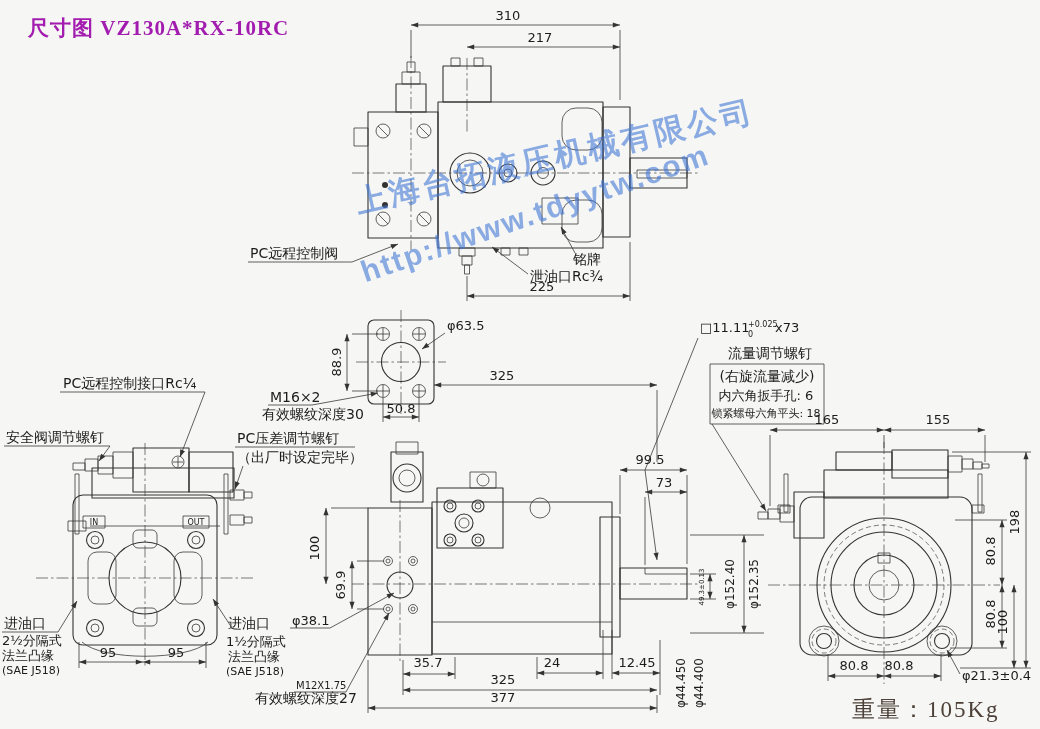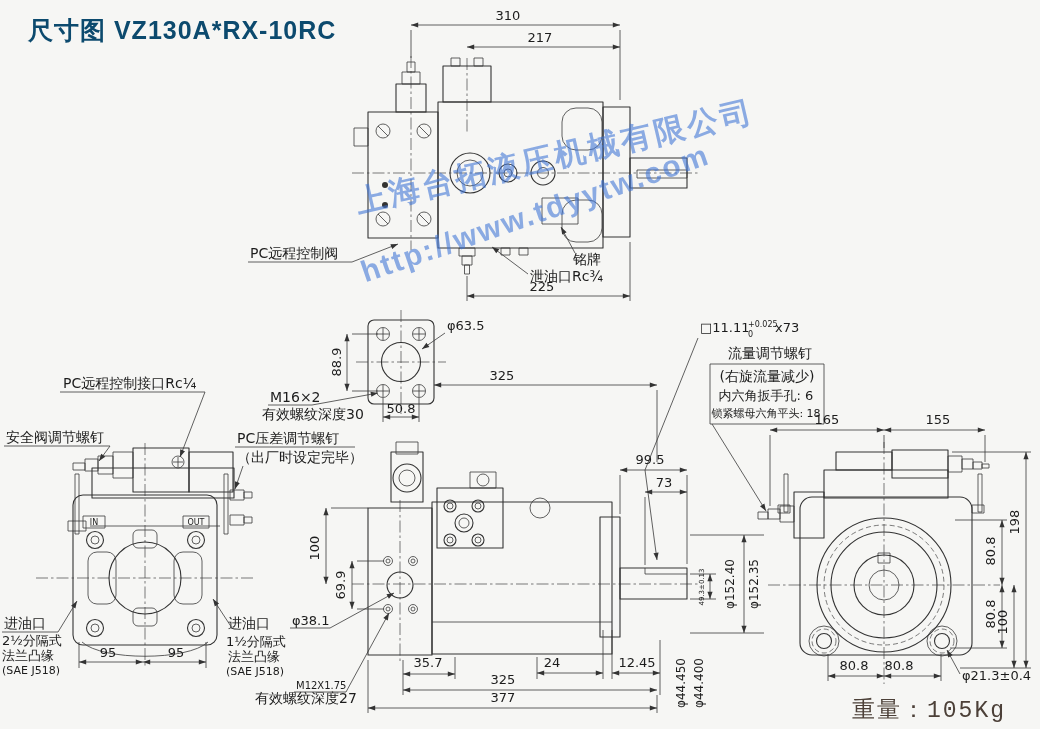--- a/index.html
+++ b/index.html
@@ -1,20 +1,20 @@
 <!DOCTYPE html>
 <html><head>
 <meta charset="utf-8">
 <style>
   html,body { margin:0; padding:0; }
   body { width:1040px; height:729px; background:#f6f6f4; font-family:"Liberation Sans","DejaVu Sans",sans-serif; }
   #stage { position:relative; width:1040px; height:729px; overflow:hidden; background:#f6f6f4; }
-  #title { position:absolute; left:28px; top:14px; font-family:Liberation Sans, sans-serif;
-           font-size:25px; font-weight:700; color:#0c4a6e; letter-spacing:1px; }
-  #weight { position:absolute; left:852px; top:694px; font-family:Liberation Mono, monospace;
+  #title { position:absolute; left:28px; top:14px; font-family:Liberation Serif, serif;
+           font-size:21px; font-weight:700; color:#a21caf; letter-spacing:1px; }
+  #weight { position:absolute; left:852px; top:694px; font-family:Liberation Serif, serif;
             font-size:23px; color:#4c4038; letter-spacing:2px; }
   .wm { position:absolute; color:#3e74d6; opacity:.58; font-weight:700; pointer-events:none;
         transform-origin:left center; white-space:nowrap; }
   #wm1 { left:356px; top:182px; font-size:31px; letter-spacing:3px; transform:rotate(-13deg); }
   #wm2 { left:362px; top:256px; font-size:30px; letter-spacing:2px; transform:rotate(-19deg); }
   svg { position:absolute; left:0; top:0; }
   .o  { fill:none; stroke:#333; stroke-width:1.1; stroke-linejoin:round; }
   .o2 { fill:none; stroke:#3a3a3a; stroke-width:0.8; stroke-linejoin:round; }
   .d  { fill:none; stroke:#3a3a3a; stroke-width:0.8; }
   .cl { fill:none; stroke:#444; stroke-width:0.7; stroke-dasharray:12 3 2.5 3; }

